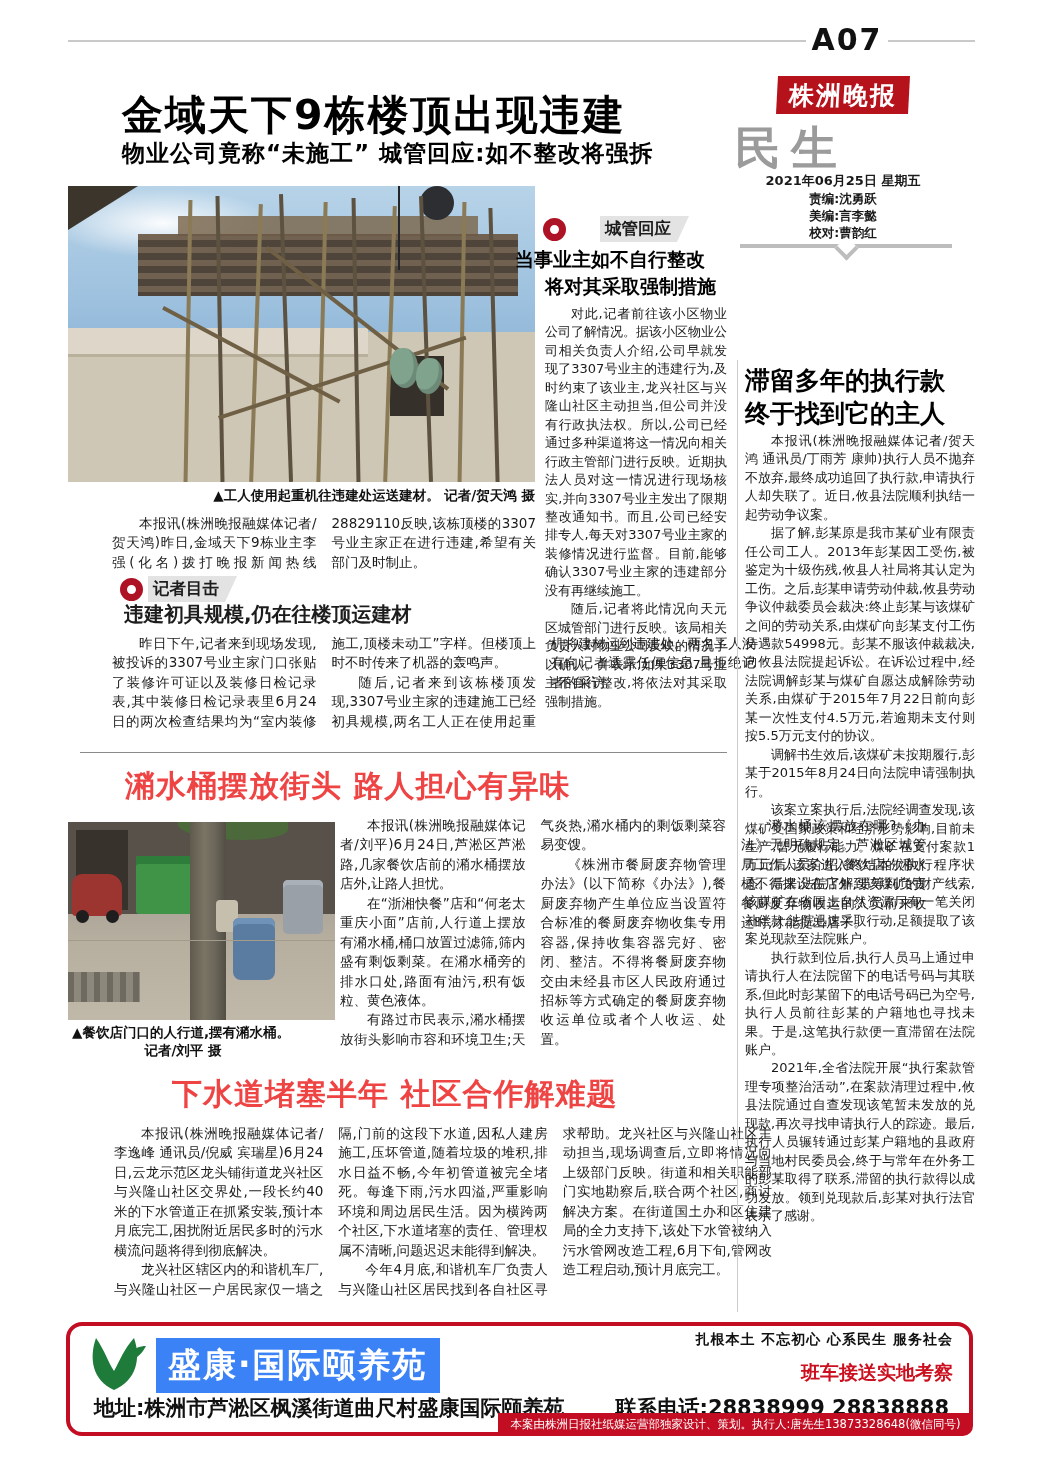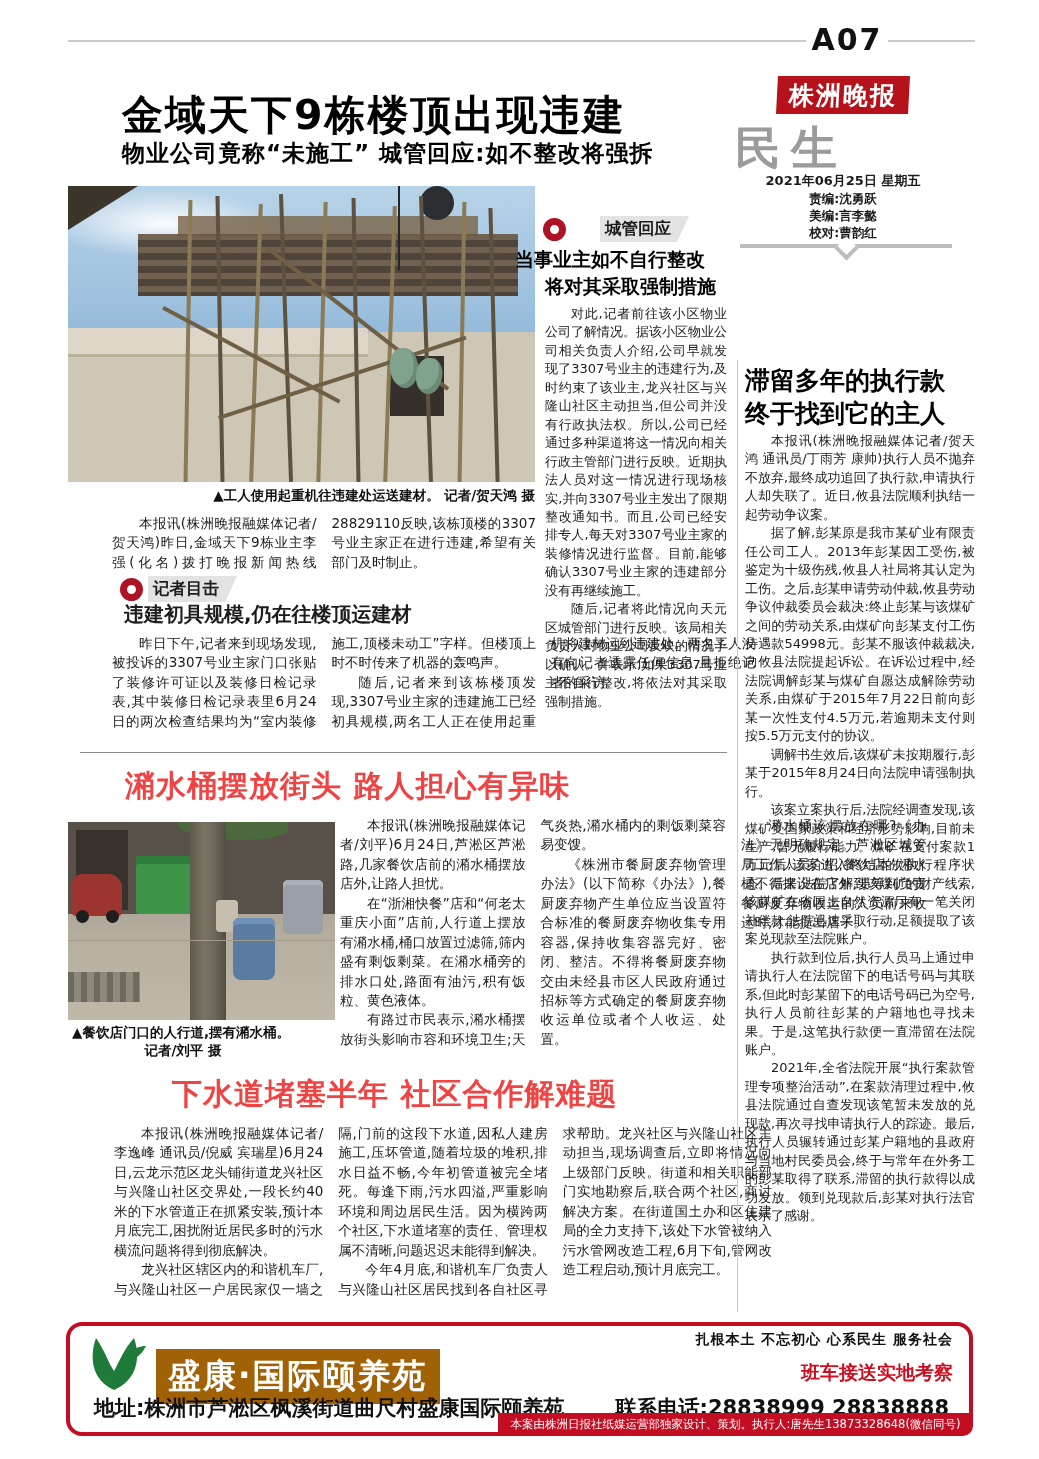--- a/index.html
+++ b/index.html
@@ -77,21 +77,21 @@
   .p2-barrel-beige{left:148px;top:78px;width:22px;height:32px;background:#c7bfae;border-radius:4px;}
   .p2-grate{left:0;top:150px;width:72px;height:30px;
     background:repeating-linear-gradient(90deg,#6e6a60 0 6px,#8d887c 6px 13px);}
   .p2-tilelines{left:0;top:118px;width:267px;height:1px;background:#a39b8c;}
 
   
   .ad{left:66px;top:1322px;width:907px;height:114px;border:4px solid #c30d23;border-radius:16px;
     background:#fff;box-sizing:border-box;}
   .ad-slogan{right:16px;top:5px;font-size:14px;font-weight:800;color:#111;letter-spacing:1px;}
   .ad-logo{left:14px;top:8px;width:64px;height:58px;}
-  .ad-brand{left:86px;top:23px;background:#a16207;color:#fff;font-size:33px;font-weight:900;
+  .ad-brand{left:86px;top:12px;background:#3b82f6;color:#fff;font-size:33px;font-weight:900;
     padding:5px 12px;letter-spacing:2px;white-space:nowrap;}
   .ad-28{left:428px;top:12px;font-size:39px;font-weight:900;color:#cc0f1e;letter-spacing:-1px;white-space:nowrap;}
   .ad-sub{right:16px;top:34px;font-size:19px;font-weight:900;color:#cc0f1e;white-space:nowrap;}
   .ad-addr-row{left:24px;top:68px;width:855px;display:flex;justify-content:space-between;
     font-size:21px;font-weight:800;color:#111;white-space:nowrap;}
   .ad-footer{right:-4px;bottom:-4px;left:428px;height:23px;background:#c30d23;color:#fff;
     font-size:11.5px;display:flex;align-items:center;justify-content:center;
     border-radius:0 0 10px 0;white-space:nowrap;}
 </style>
 </head>

